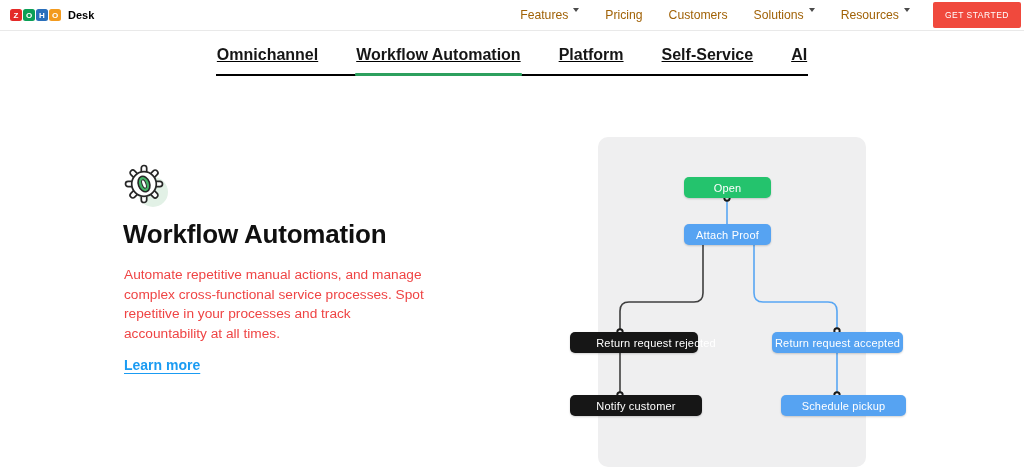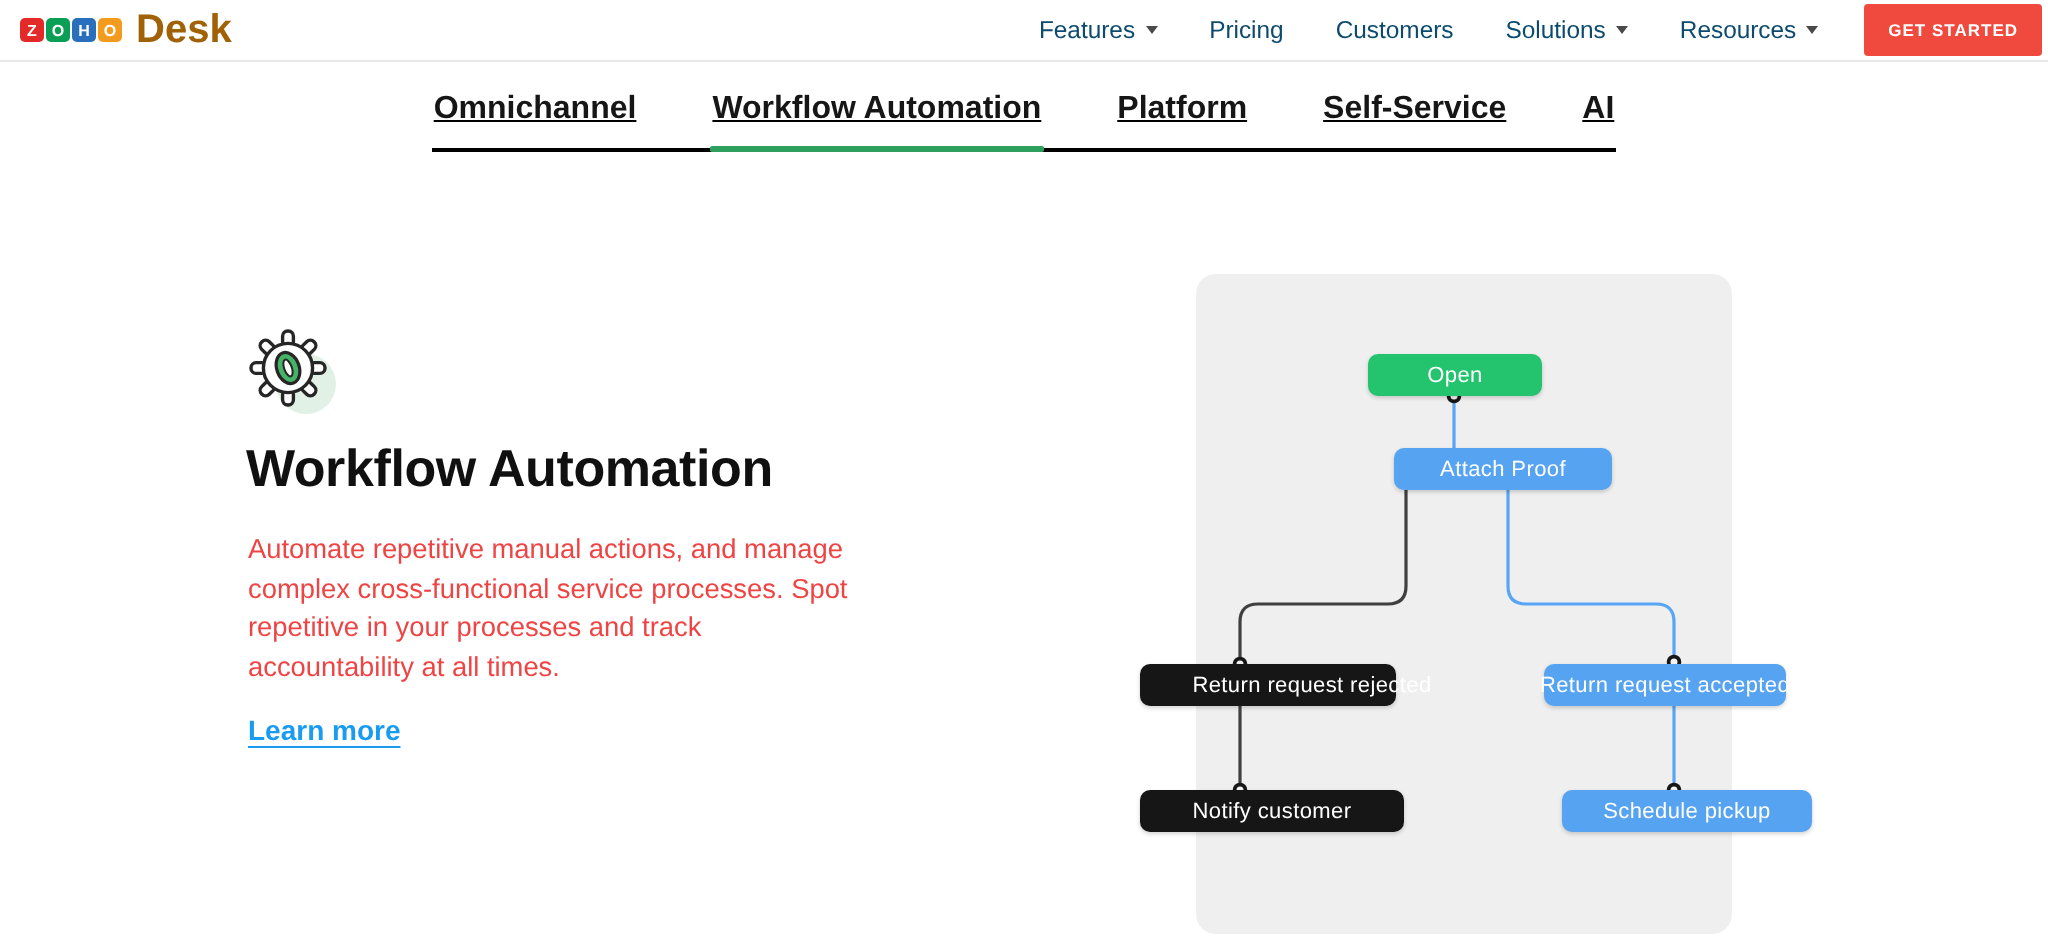--- a/index.html
+++ b/index.html
@@ -8,29 +8,29 @@
   .stage { position:relative; width:1024px; height:475px; background:#fff; }
 
   
   .header { position:absolute; top:0; left:0; width:1024px; height:31px;
     border-bottom:1px solid #e9e9e9; display:flex; align-items:center;
     padding:0 3px 0 10px; background:#fff; }
   .logo { display:flex; align-items:center; cursor:pointer; }
   .logo-tiles { display:flex; gap:1px; }
   .logo-tile { width:12px; height:12px; border-radius:2.5px; color:#fff;
     font-size:8px; font-weight:bold; display:flex; align-items:center; justify-content:center; }
-  .logo-product { margin-left:7px; font-size:20px; font-weight:bold; color:#a16207;text-align:center; }
+  .logo-product { margin-left:7px; font-size:11px; font-weight:bold; color:#000000;text-align:center; }
   .nav { margin-left:auto; display:flex; align-items:center; }
-  .nav-item { font-size:12.2px; color:#0c4a6e; padding:0 13px; cursor:pointer;
-    display:flex; align-items:center; white-space:nowrap; }
+  .nav-item { font-size:12.2px; color:#a16207; padding:0 13px; cursor:pointer;
+    display:flex; white-space:nowrap; }
   .caret { width:0; height:0; border-left:3.5px solid transparent;
     border-right:3.5px solid transparent; border-top:4px solid #4a4a4a;
     margin-left:5px; display:inline-block; }
   .cta { margin-left:10px; background:#f0493d; color:#fff; border:none;
-    font-family:inherit; font-size:8.5px; font-weight:bold; letter-spacing:.5px;
+    font-family:inherit; font-size:8.5px; font-weight:normal; letter-spacing:.5px;
     padding:8px 12px; border-radius:2px; cursor:pointer; }
 
   
   .tabbar { position:absolute; top:44px; left:0; width:1024px;
     display:flex; justify-content:center; }
   .tabgroup { display:flex; gap:36px; border-bottom:2px solid #000000;text-decoration:underline; }
   .tab { position:relative; font-size:16px; font-weight:bold; color:#161616;
     padding:2px 1px 10px 1px; cursor:pointer; white-space:nowrap; }
   .tab .active-underline { display:none; }
   .tab.active .active-underline { display:block; position:absolute; left:0; right:0;
@@ -48,23 +48,23 @@
 
   
   .flow-panel { position:absolute; left:598px; top:137px; width:268px; height:330px;
     background:#efeff0; border-radius:10px; }
   .flow-svg { position:absolute; left:555px; top:130px; width:350px; height:340px;
     pointer-events:none; }
   .flow-node { position:absolute; height:21px; border-radius:5px; color:#fff;
     font-size:11px; letter-spacing:.2px; display:flex; align-items:center;
     justify-content:center; box-shadow:0 1px 2px rgba(0,0,0,.18); white-space:nowrap; }
   .n-open     { left:684px; top:177px; width:87px;  }
-  .n-attach   { left:684px; top:224px; width:109px;margin-left:13px;  }
+  .n-attach   { left:684px; top:224px; width:87px;  }
   .n-rejected { left:570px; top:332px; width:128px;padding-left:44px; }
-  .n-accepted { left:772px; top:332px; width:121px; }
+  .n-accepted { left:772px; top:332px; width:131px; }
   .n-notify   { left:570px; top:395px; width:132px; }
   .n-schedule { left:771px; top:395px; width:125px;margin-left:10px; }
 </style>
 </head>
 <body>
 
 <div class="stage">
 
   <div class="header">
     <div class="logo">

